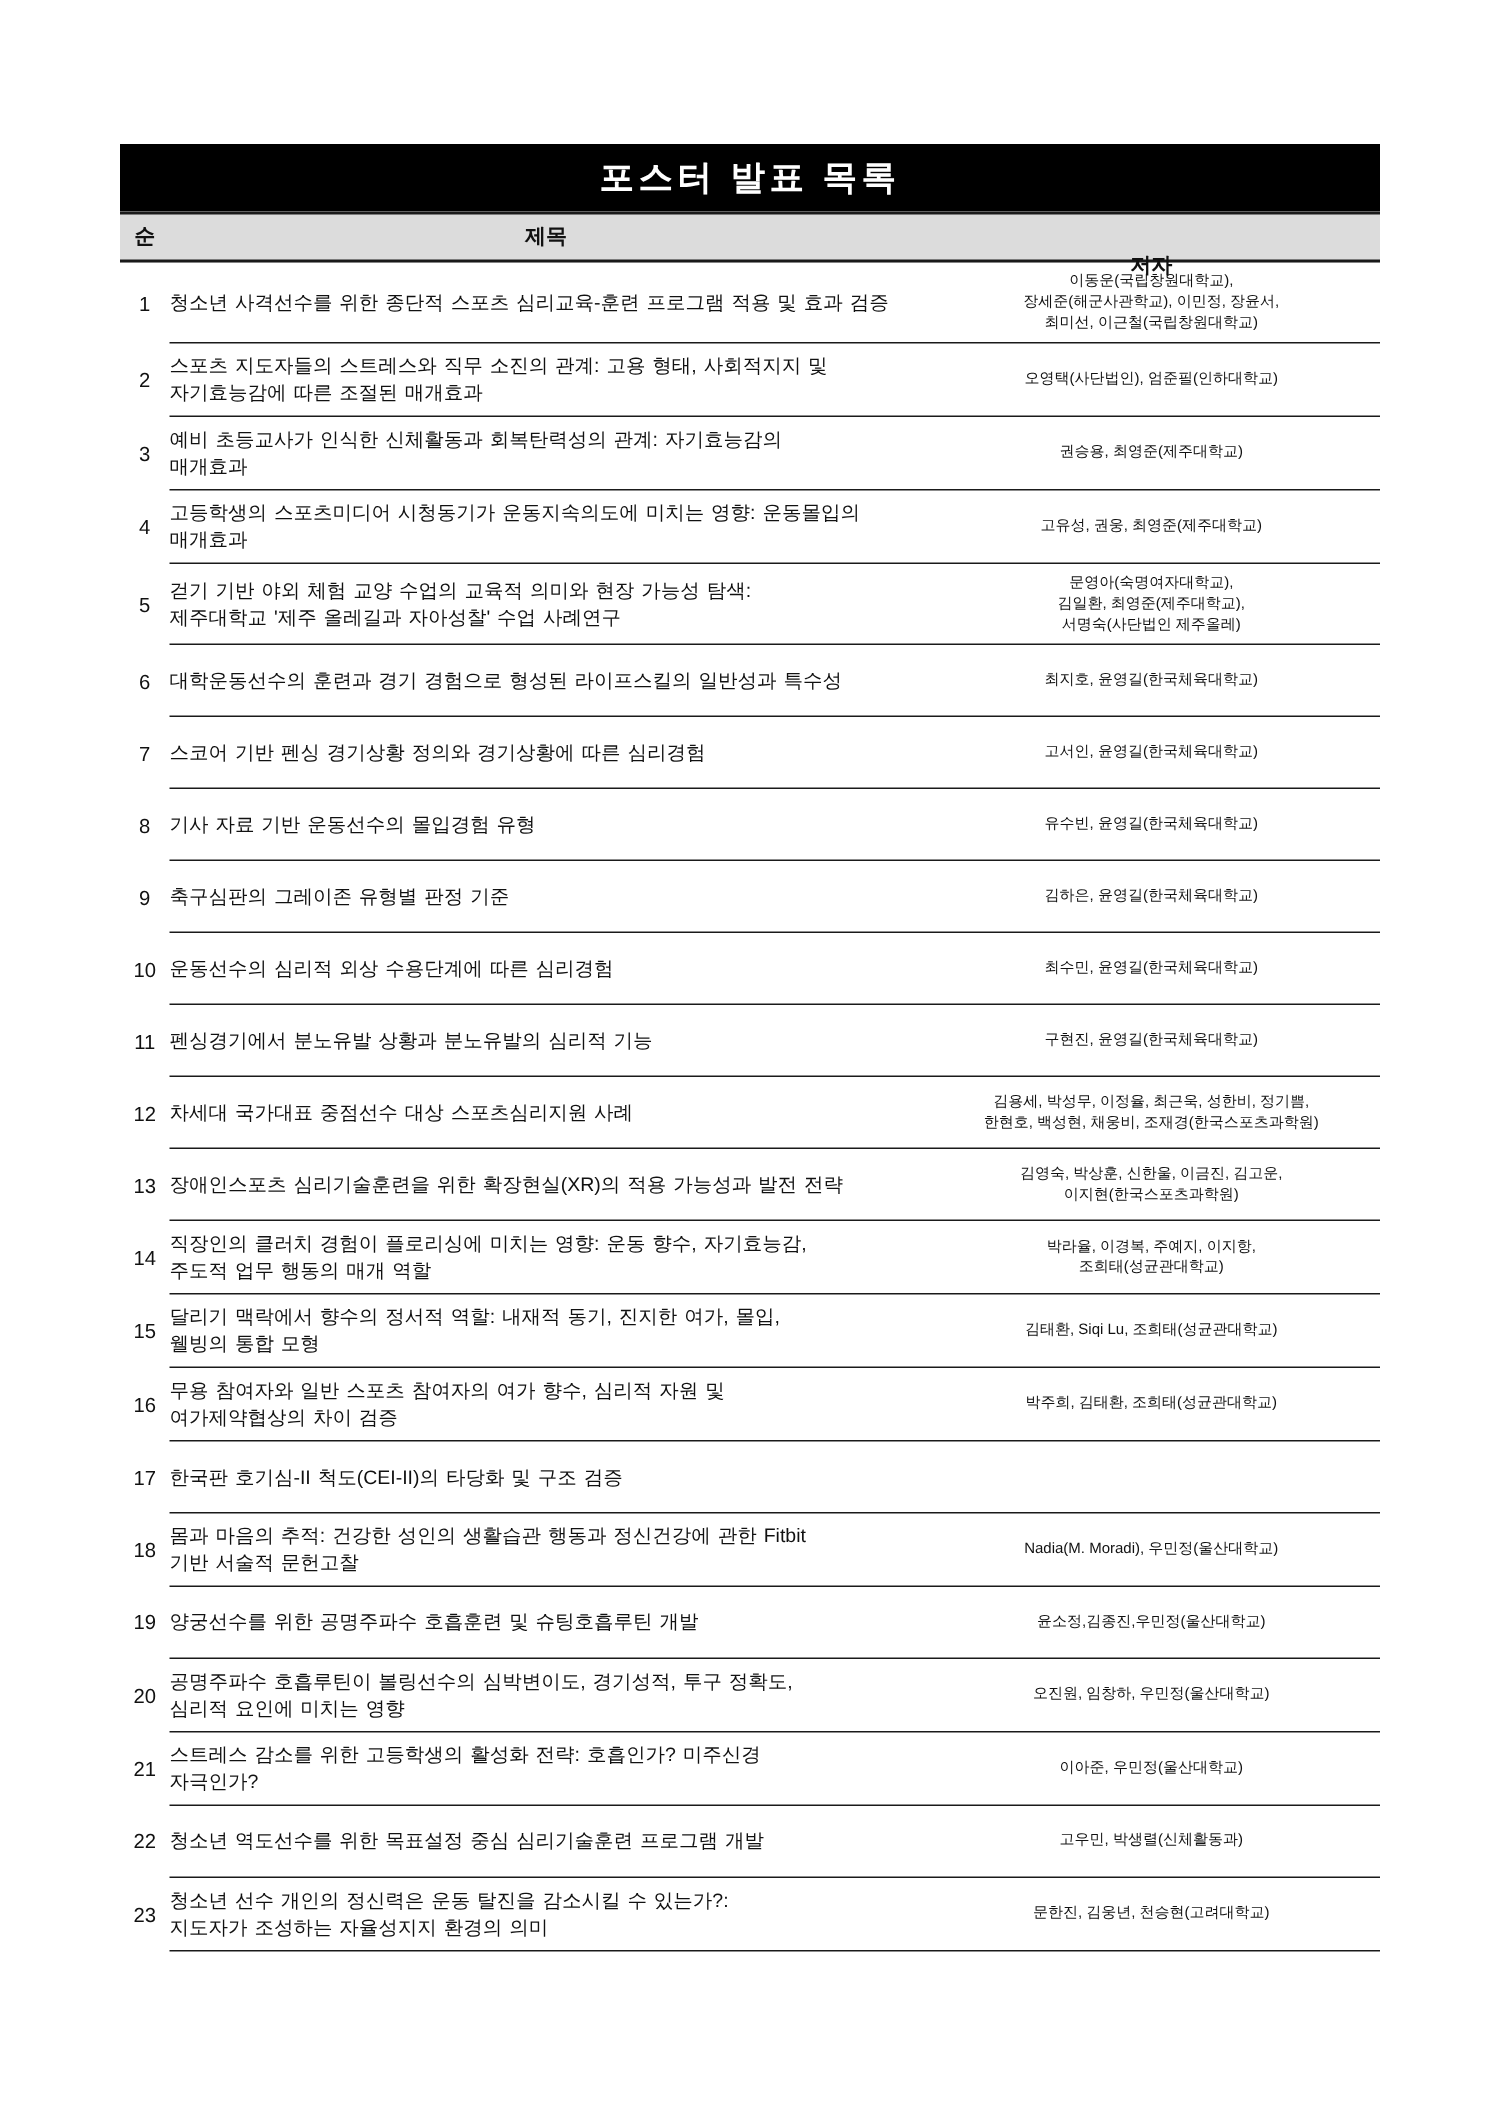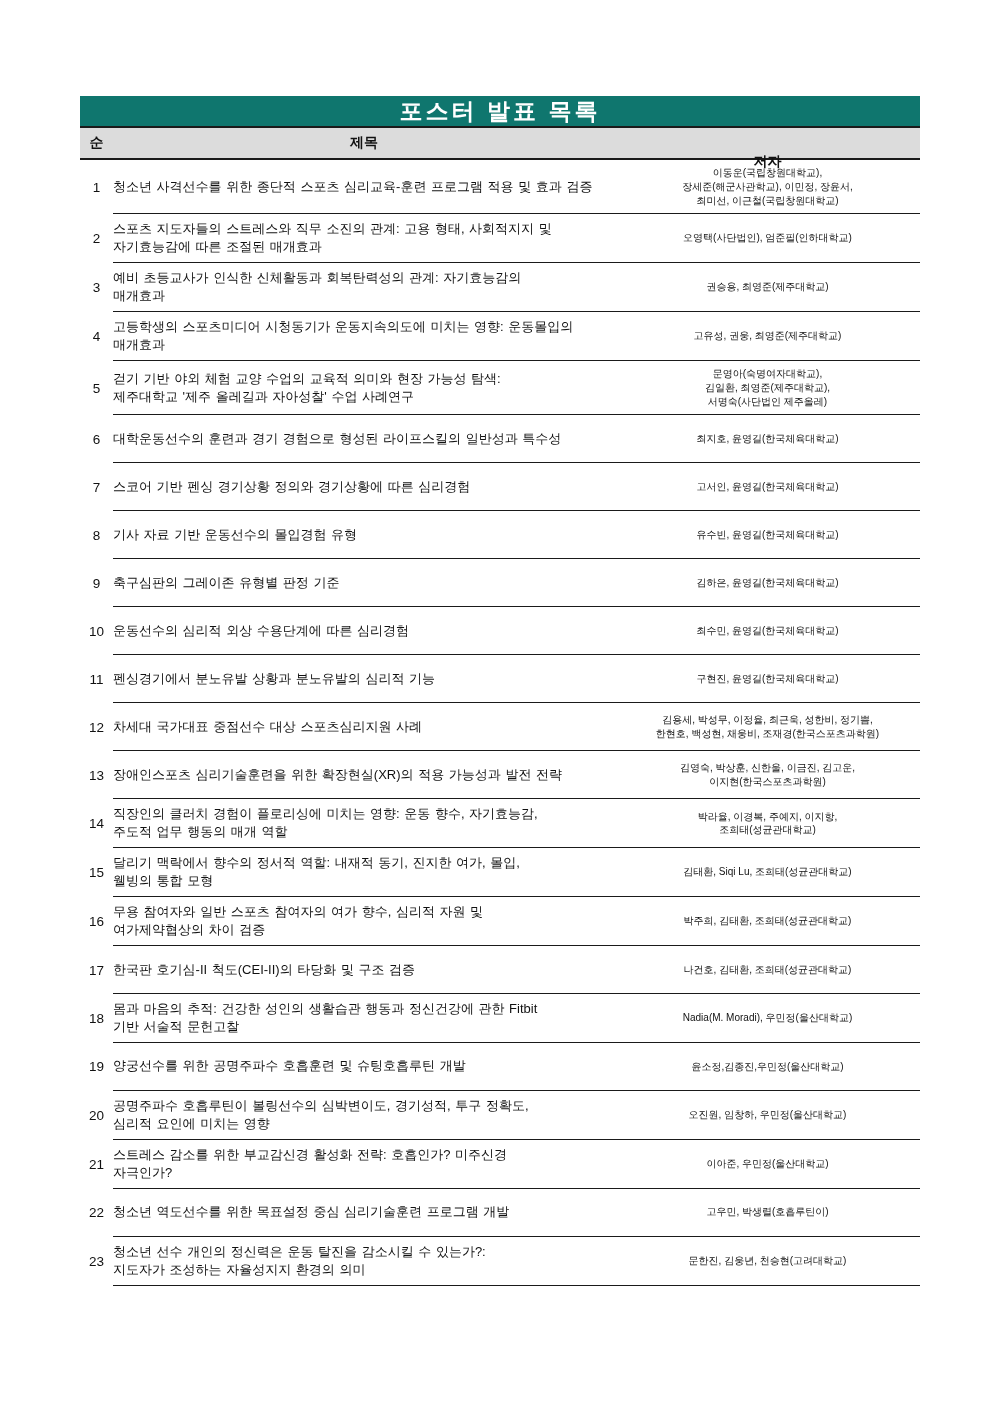--- a/index.html
+++ b/index.html
@@ -14,23 +14,23 @@
     font-family: "Liberation Sans", sans-serif;
     color: #111111;
   }
   .table {
     position: absolute;
     left: 80px;
     top: 96px;
     width: 840px;
   }
   .title-bar {
-    background: #0f766e;
+    background: #000000;
     color: #ffffff;
-    height: 30px;
+    height: 45px;
     display: flex;
     align-items: center;
     justify-content: center;
     font-size: 23px;
     font-weight: bold;
     letter-spacing: 3px;
   }
   .head-row {
     background: #dcdcdc;
     display: flex;
@@ -233,21 +233,20 @@
       <div class="cell-title">무용 참여자와 일반 스포츠 참여자의 여가 향수, 심리적 자원 및
 여가제약협상의 차이 검증</div>
       <div class="cell-authors">박주희, 김태환, 조희태(성균관대학교)</div>
     </div>
   </div>
 
   <div class="row">
     <div class="cell-no">17</div>
     <div class="row-main">
       <div class="cell-title">한국판 호기심-II 척도(CEI-II)의 타당화 및 구조 검증</div>
-      <div class="cell-authors">나건호, 김태환, 조희태(성균관대학교)</div>
     </div>
   </div>
 
   <div class="row">
     <div class="cell-no">18</div>
     <div class="row-main">
       <div class="cell-title">몸과 마음의 추적: 건강한 성인의 생활습관 행동과 정신건강에 관한 Fitbit
 기반 서술적 문헌고찰</div>
       <div class="cell-authors">Nadia(M. Moradi), 우민정(울산대학교)</div>
     </div>
@@ -266,31 +265,31 @@
     <div class="row-main">
       <div class="cell-title">공명주파수 호흡루틴이 볼링선수의 심박변이도, 경기성적, 투구 정확도,
 심리적 요인에 미치는 영향</div>
       <div class="cell-authors">오진원, 임창하, 우민정(울산대학교)</div>
     </div>
   </div>
 
   <div class="row">
     <div class="cell-no">21</div>
     <div class="row-main">
-      <div class="cell-title">스트레스 감소를 위한 부교감신경 활성화 전략: 호흡인가? 미주신경
+      <div class="cell-title">스트레스 감소를 위한 고등학생의 활성화 전략: 호흡인가? 미주신경
 자극인가?</div>
       <div class="cell-authors">이아준, 우민정(울산대학교)</div>
     </div>
   </div>
 
   <div class="row">
     <div class="cell-no">22</div>
     <div class="row-main">
       <div class="cell-title">청소년 역도선수를 위한 목표설정 중심 심리기술훈련 프로그램 개발</div>
-      <div class="cell-authors">고우민, 박생렬(호흡루틴이)</div>
+      <div class="cell-authors">고우민, 박생렬(신체활동과)</div>
     </div>
   </div>
 
   <div class="row">
     <div class="cell-no">23</div>
     <div class="row-main">
       <div class="cell-title">청소년 선수 개인의 정신력은 운동 탈진을 감소시킬 수 있는가?:
 지도자가 조성하는 자율성지지 환경의 의미</div>
       <div class="cell-authors">문한진, 김웅년, 천승현(고려대학교)</div>
     </div>

